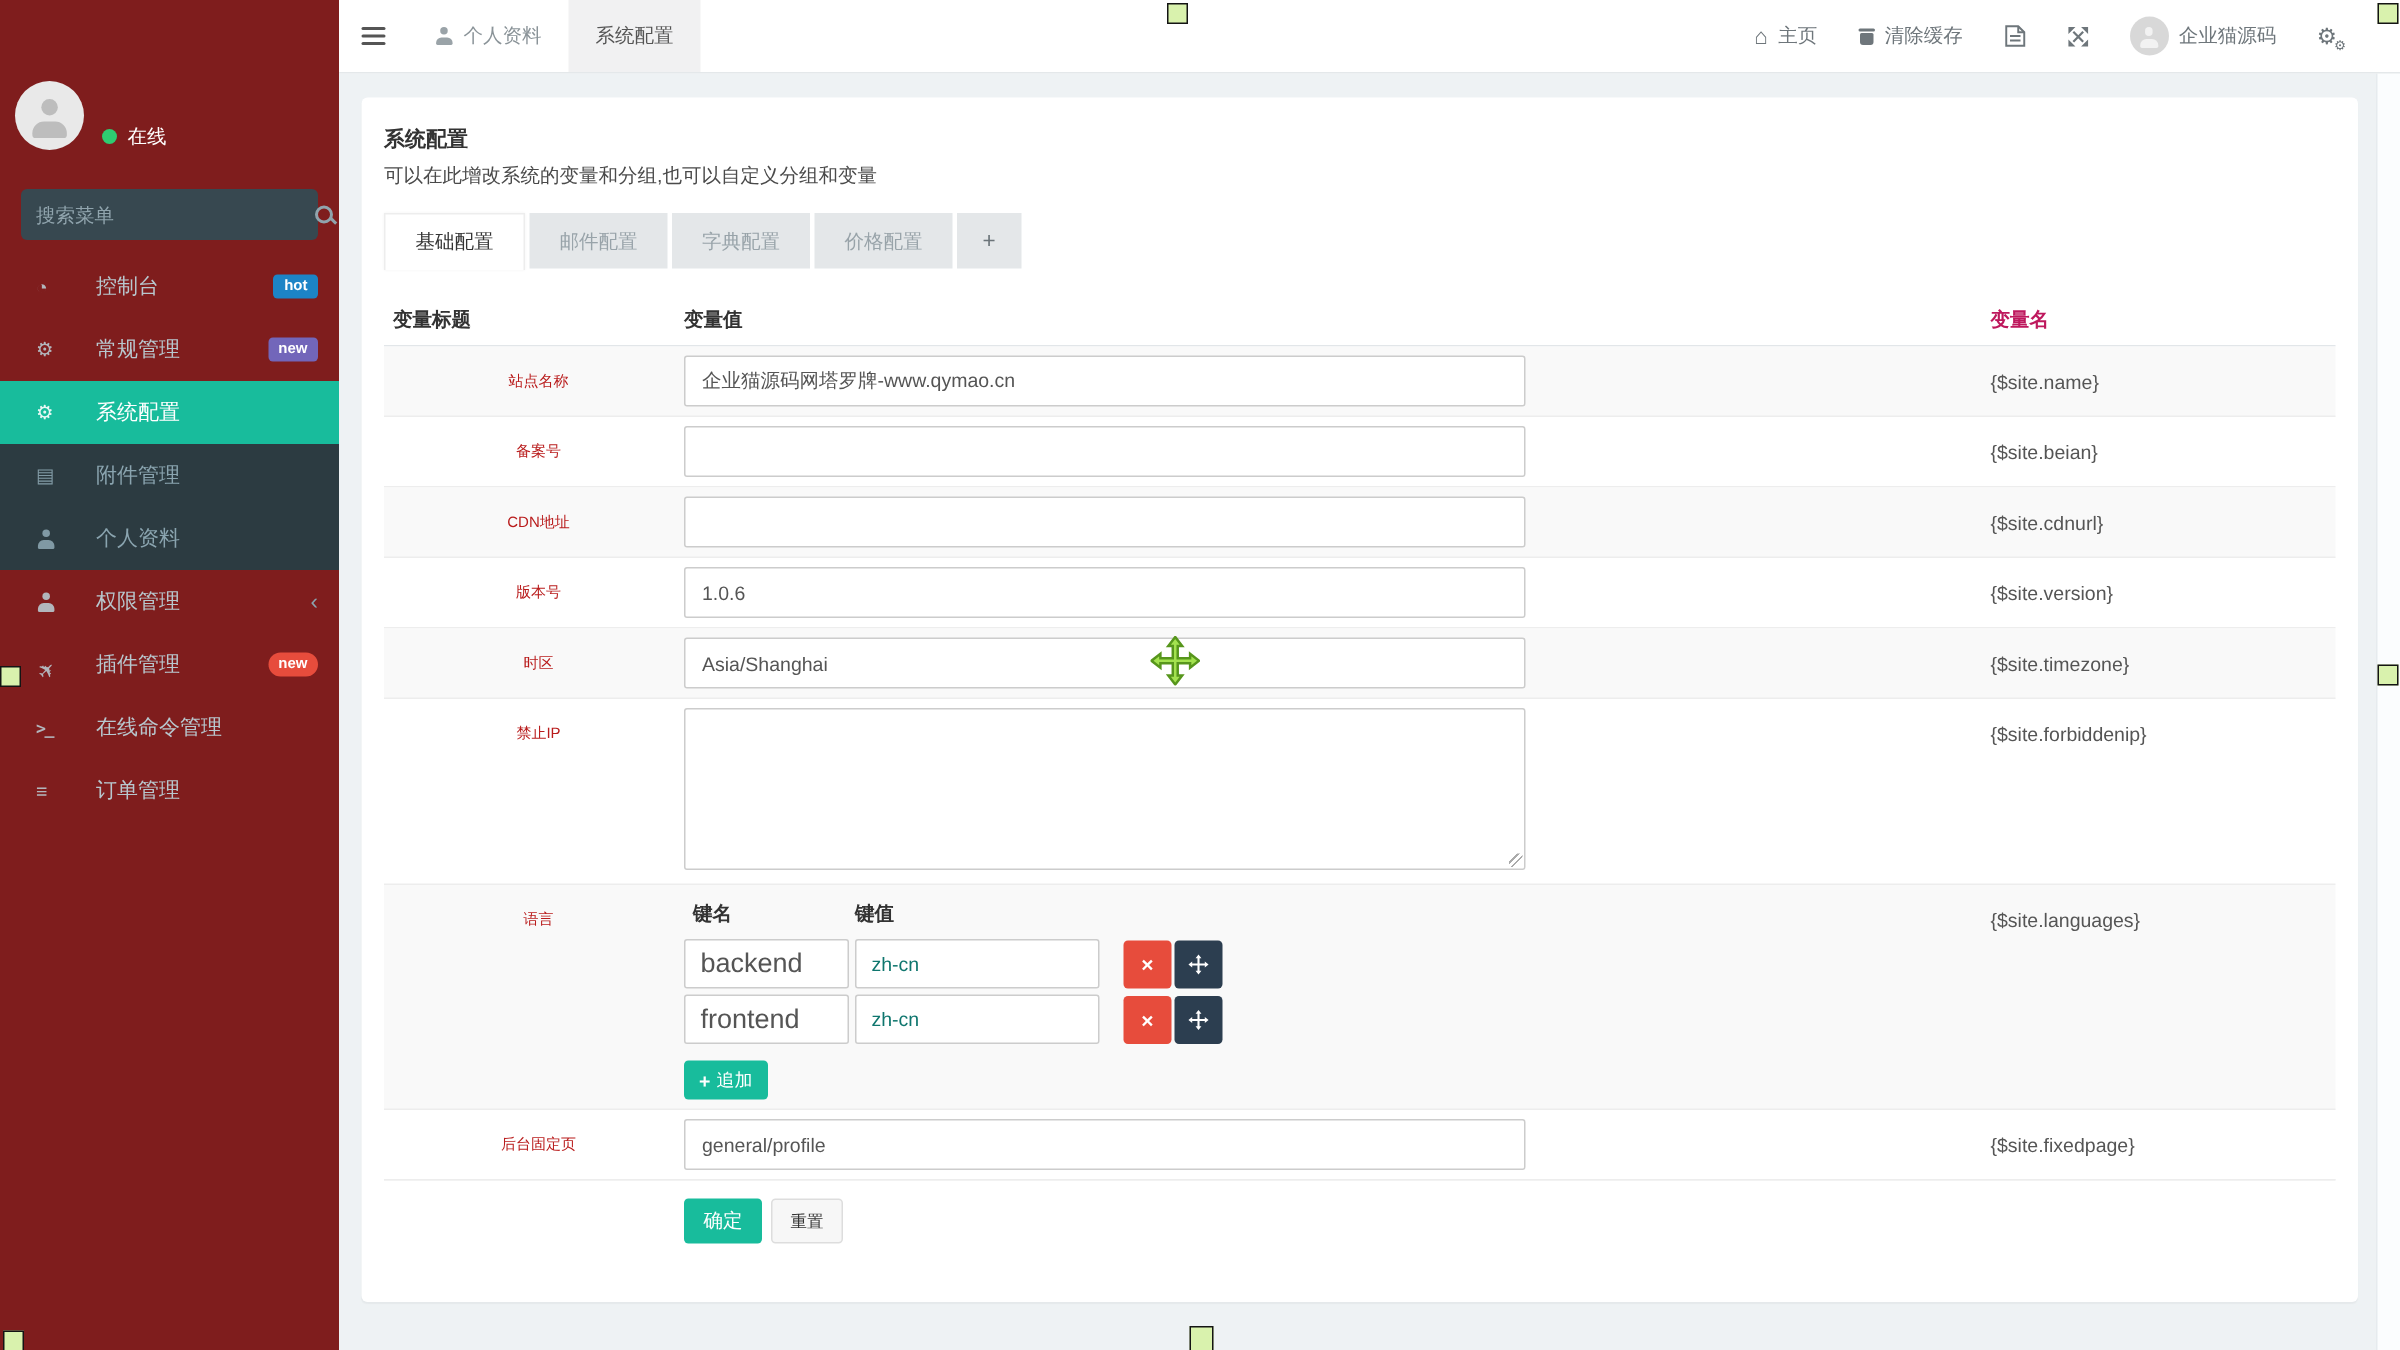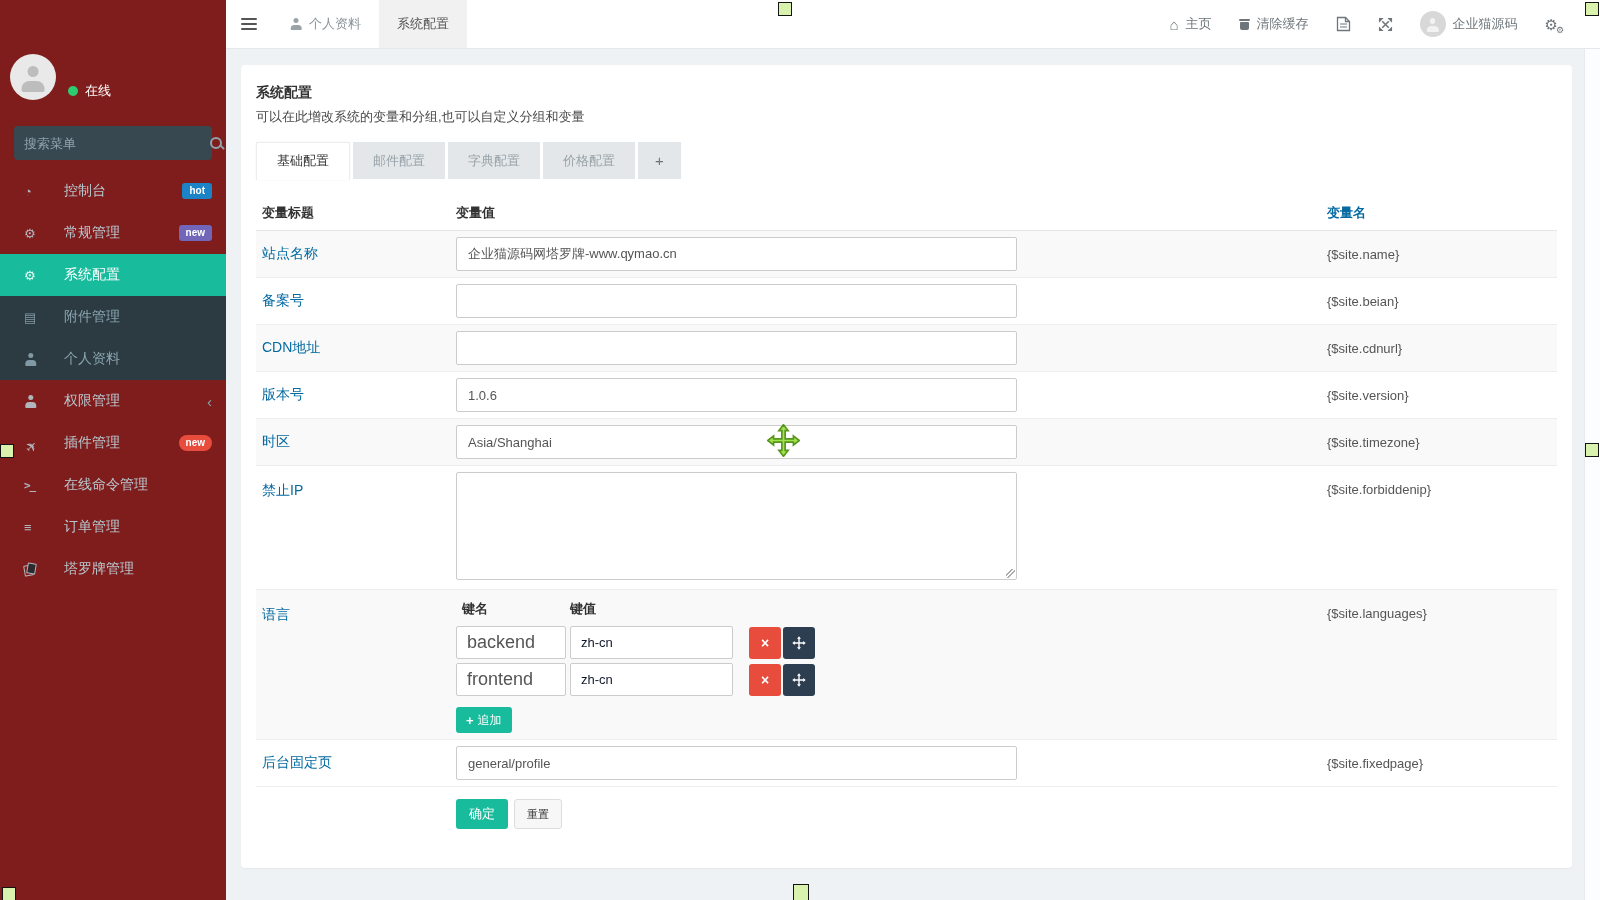--- a/index.html
+++ b/index.html
@@ -72,31 +72,31 @@
 
   .ctable{margin-top:16px;font-size:13px;}
   .thead{display:flex;align-items:center;height:34px;font-weight:bold;color:#333;border-bottom:1px solid #e2e6e9;}
   .c1{width:200px;flex:0 0 200px;padding-left:6px;box-sizing:border-box;}
   .c2{width:871px;flex:0 0 871px;}
   .c3{flex:1;color:#555;}
   .trow{display:flex;align-items:center;padding:6px 0;border-bottom:1px solid #ededed;}
   .trow.stripe{background:#f9f9f9;}
   .trow.tall{align-items:flex-start;}
   .trow.tall .c1,.trow.tall .c3{padding-top:10px;}
-  .rlabel{font-size:14px;color:#0369a1;}
+  .rlabel{font-size:10px;color:#b91c1c;text-align:center;}
   .tin{width:537px;height:32px;border:1px solid #ccc;border-radius:2px;padding:0 11px;font-size:13px;color:#555;font-family:inherit;outline:none;background:#fff;}
   .ta-wrap{position:relative;display:inline-block;}
   .tarea{width:537px;height:94px;border:1px solid #ccc;border-radius:2px;padding:6px 11px;font-size:13px;color:#555;font-family:inherit;outline:none;resize:none;display:block;}
   .grip{position:absolute;right:2px;bottom:2px;width:9px;height:9px;pointer-events:none;background:
     linear-gradient(135deg,transparent 0 4px,#aaa 4px 5px,transparent 5px 7px,#aaa 7px 8px,transparent 8px);}
   .kv-head{display:flex;font-weight:bold;color:#333;margin:4px 0 8px 0;font-size:13px;}
   .kv-head .kh1{width:114px;padding-left:6px;box-sizing:border-box;}
   .kv-row{display:flex;align-items:center;margin-bottom:4px;gap:0;}
   .kv-key{width:88px;height:31px;border:1px solid #ccc;border-radius:2px;padding:0 10px;font-size:18px;color:#555;font-family:inherit;outline:none;}
-  .kv-val{width:141px;height:31px;border:1px solid #ccc;border-radius:2px;padding:0 10px;font-size:13px;color:#0f172a;font-family:inherit;outline:none;margin-left:4px;}
+  .kv-val{width:141px;height:31px;border:1px solid #ccc;border-radius:2px;padding:0 10px;font-size:13px;color:#0f766e;font-family:inherit;outline:none;margin-left:4px;}
   .sq-btn{width:32px;height:32px;border:none;border-radius:3px;color:#fff;display:inline-flex;align-items:center;justify-content:center;cursor:pointer;margin-left:4px;}
   .btn-del{background:var(--danger,#e74c3c);font-size:14px;font-weight:bold;margin-left:16px;}
   .btn-drag{background:var(--darkbtn,#2c3e50);margin-left:2px;}
   .btn-append{margin-top:7px;height:26px;background:var(--accent,#18bc9c);color:#fff;border:none;border-radius:3px;font-size:12px;padding:0 10px;cursor:pointer;display:inline-flex;align-items:center;gap:4px;font-family:inherit;}
   .btn-append b{font-size:13px;}
   .tfoot{display:flex;gap:6px;padding:12px 0 0 200px;border-top:1px solid #ededed;margin-top:-1px;}
   .btn-ok{height:30px;padding:0 13px;background:var(--accent,#18bc9c);color:#fff;border:none;border-radius:3px;font-size:13px;cursor:pointer;font-family:inherit;}
   .btn-reset{height:30px;padding:0 12px;background:#f7f7f7;color:#333;border:1px solid #ddd;border-radius:3px;font-size:11px;cursor:pointer;font-family:inherit;}
 
   
@@ -162,26 +162,20 @@
           <span class="mi-label">插件管理</span>
           <span class="badge pill" style="background: rgb(231, 76, 60);">new</span>
         </div>
         <div class="menu-item">
           <span class="mi-icon  mono">&gt;_</span>
           <span class="mi-label">在线命令管理</span>
         </div>
         <div class="menu-item">
           <span class="mi-icon  ">≡</span>
           <span class="mi-label">订单管理</span>
-        </div>
-        <div class="menu-item">
-          <span class="mi-icon">
-            <span class="i-cards"></span>
-          </span>
-          <span class="mi-label">塔罗牌管理</span>
         </div>
       </nav>
   </aside>
 
   <header class="navbar">
     <div class="nb-left">
       <span class="hamburger">
           <i></i>
         </span>
       <div class="nav-tab">
@@ -239,21 +233,21 @@
           <div class="tab active">基础配置</div>
           <div class="tab">邮件配置</div>
           <div class="tab">字典配置</div>
           <div class="tab">价格配置</div>
           <div class="tab add">+</div>
         </div>
       <div class="ctable">
         <div class="thead">
           <div class="c1">变量标题</div>
           <div class="c2">变量值</div>
-          <div class="c3" style="color:#0369a1">变量名</div>
+          <div class="c3" style="color:#be185d">变量名</div>
         </div>
         <div>
             <div class="trow stripe">
               <div class="c1 rlabel">站点名称</div>
               <div class="c2"><input class="tin" value="企业猫源码网塔罗牌-www.qymao.cn" style=""></div>
               <div class="c3">{$site.name}</div>
             </div>
             <div class="trow">
               <div class="c1 rlabel">备案号</div>
               <div class="c2"><input class="tin" style=""></div>

